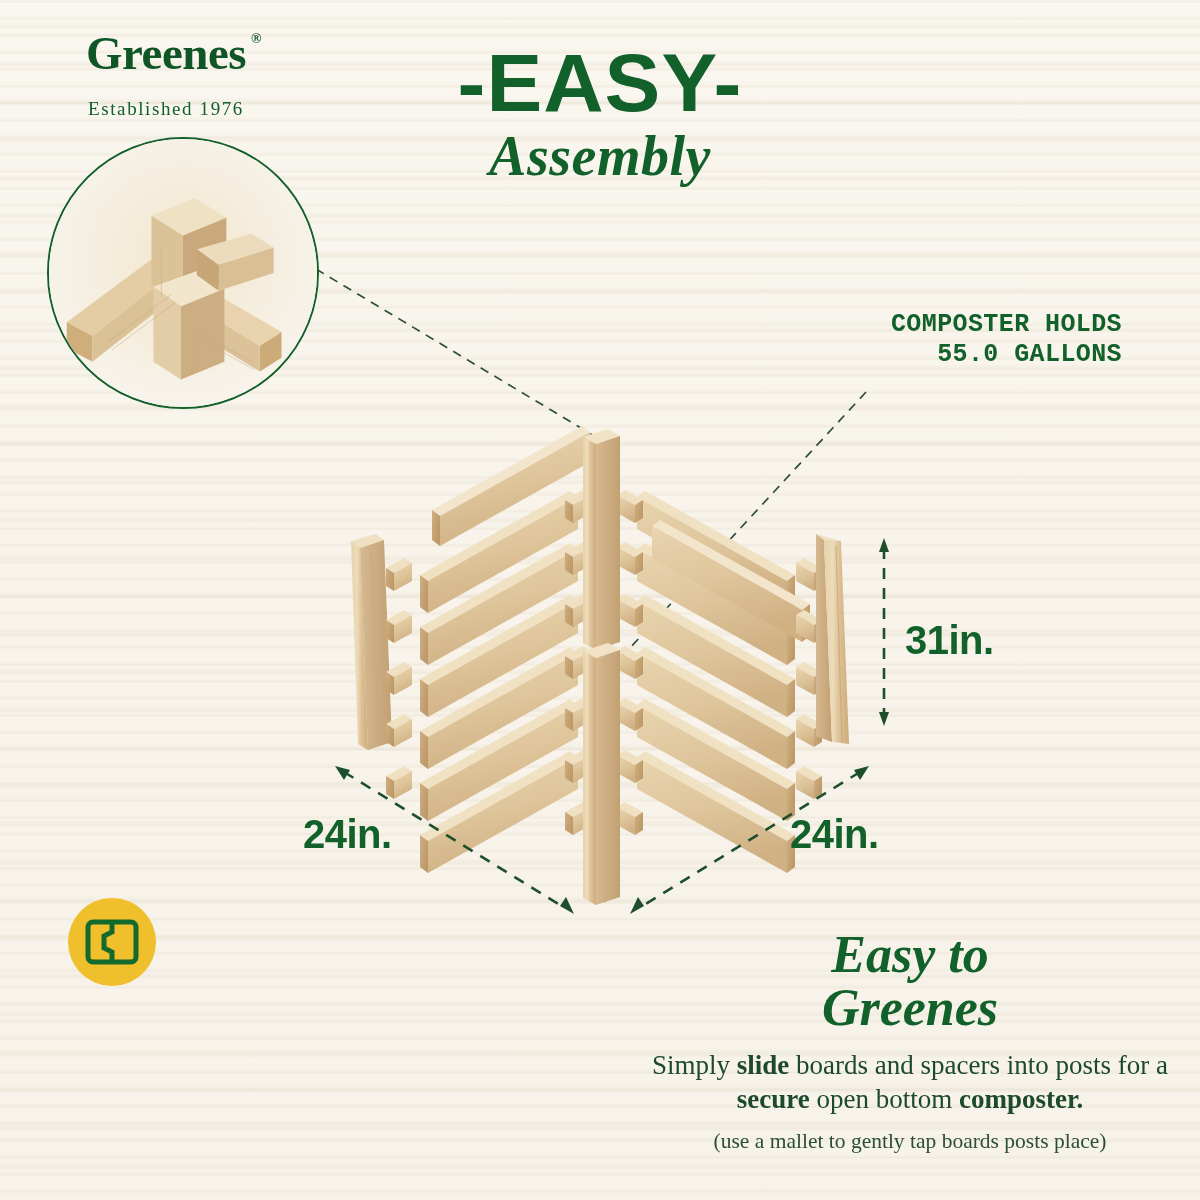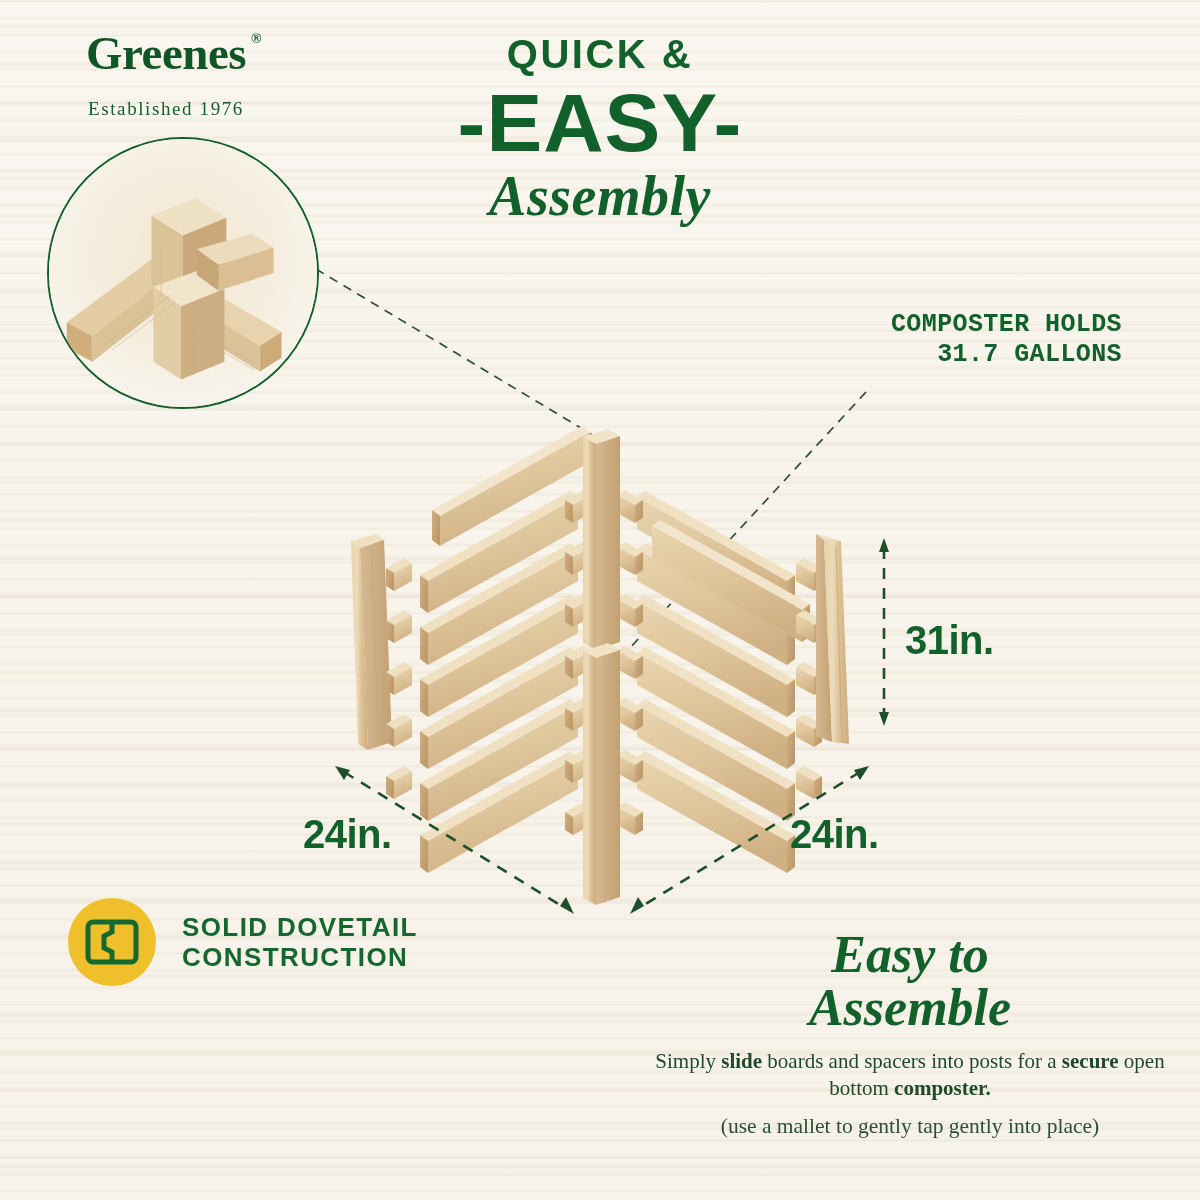--- a/index.html
+++ b/index.html
@@ -192,21 +192,21 @@
     font-family: "Liberation Serif", serif;
     font-style: italic;
     font-weight: 700;
     font-size: 52px;
     line-height: 1.02;
     color: #12602a;
     white-space: pre-line;
   }
   #easy-body {
     font-family: "Liberation Serif", serif;
-    font-size: 21px;
+    font-size: 27px;
     line-height: 1.26;
     color: #1c4a2a;
     margin-top: 14px;
   }
   #easy-body b { font-weight: 700; }
   #easy-note {
     font-family: "Liberation Serif", serif;
     font-size: 21.5px;
     color: #2a4f34;
     margin-top: 13px;
@@ -524,21 +524,20 @@
   </svg>
 
   <div id="logo">
     <div id="logo-word">
       <span>Greenes</span><span id="logo-reg">®</span>
     </div>
     <div id="logo-sub">Established 1976</div>
   </div>
 
   <div id="headline">
-    <div id="hl-quick">QUICK &amp;</div>
     <div id="hl-easy">-EASY-</div>
     <div id="hl-assembly">Assembly</div>
   </div>
 
   <div id="detail-circle">
     <svg id="detail-photo" viewBox="0 0 272 272">
       <rect x="0" y="0" width="272" height="272" fill="url(#jointPhoto)"></rect>
 
       <polygon points="18,186 104,122 128,134 44,200" fill="#e4cda4"></polygon>
       <polygon points="18,186 44,200 44,226 18,212" fill="#cfae7c"></polygon>
@@ -566,41 +565,39 @@
         <path d="M140,190 L206,226"></path>
         <path d="M144,198 L208,234"></path>
         <path d="M114,110 L114,160"></path>
         <path d="M146,186 L146,238"></path>
       </g>
     </svg>
   </div>
 
   <div id="holds-text">
     <div>COMPOSTER HOLDS</div>
-    <div>31.7 GALLONS</div>
+    <div>55.0 GALLONS</div>
   </div>
 
   <div class="dim-label" id="dim-31">31in.</div>
   <div class="dim-label" id="dim-24-left">24in.</div>
   <div class="dim-label" id="dim-24-right">24in.</div>
 
   <div class="feature" id="feature-dovetail">
     <div class="badge">
       <svg width="54" height="46" viewBox="0 0 54 46">
         <rect x="3" y="3" width="48" height="40" rx="5" ry="5" fill="none" stroke="#14692d" stroke-width="5"></rect>
         <path d="M27 3 L27 13 L19 17 L19 29 L27 33 L27 43" fill="none" stroke="#14692d" stroke-width="5" stroke-linejoin="miter"></path>
       </svg>
     </div>
-    <div class="feature-label">SOLID DOVETAIL
-CONSTRUCTION</div>
   </div>
 
 
   <div id="easy-block">
     <div id="easy-script">Easy to
-Assemble</div>
+Greenes</div>
     <div id="easy-body">
       <span>Simply </span><b>slide</b><span> boards and spacers into posts for a </span><b>secure</b><span> open bottom </span><b>composter.</b>
     </div>
-    <div id="easy-note">(use a mallet to gently tap gently into place)</div>
+    <div id="easy-note">(use a mallet to gently tap boards posts place)</div>
   </div>
 
 </div>
 
 </body></html>

